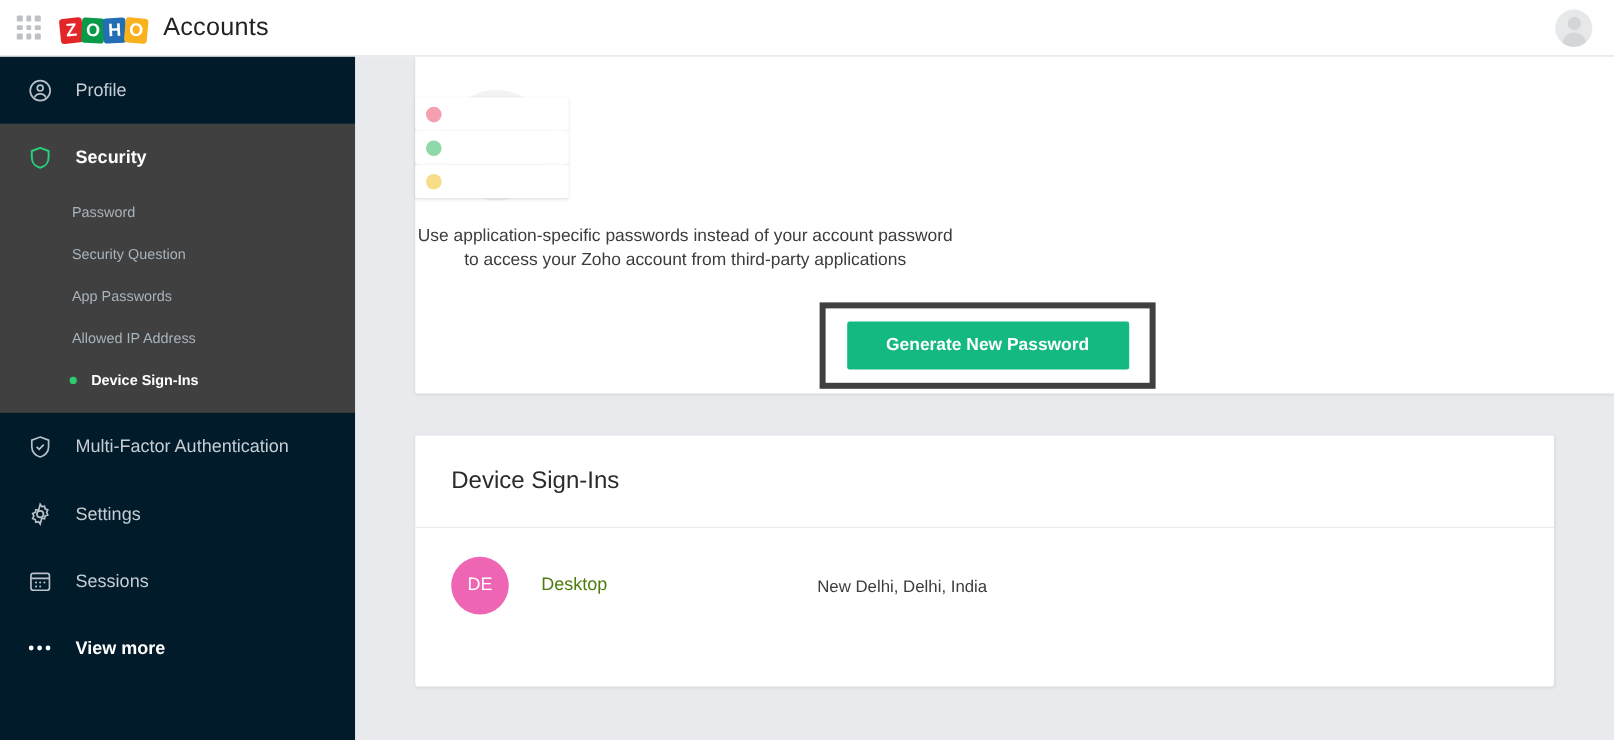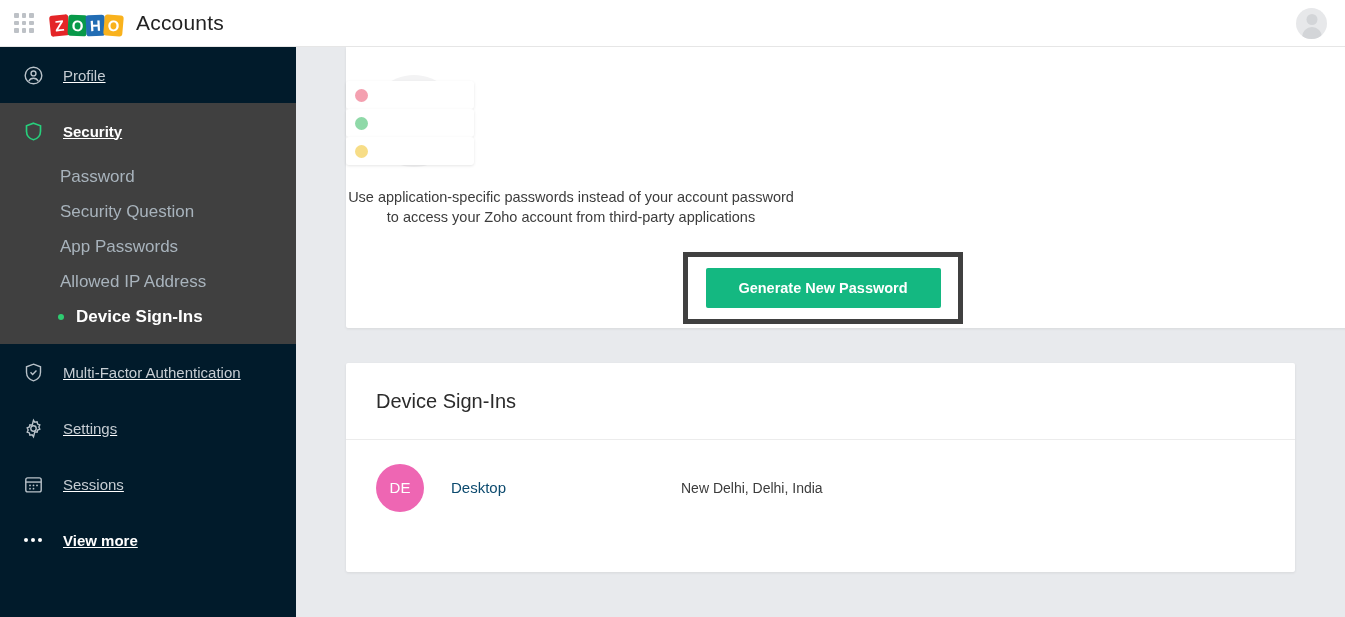--- a/index.html
+++ b/index.html
@@ -65,35 +65,34 @@
     width: 296px; height: 570px;
     background: #011b2b;
     color: #fff;
     overflow: hidden;
   }
   .nav-item {
     display: flex; align-items: center;
     height: 56px; padding-left: 22px;
     cursor: pointer;
     font-size: 15px;
-    text-decoration: underline;
   }
   .nav-item .nav-icon {
     width: 22px; height: 22px; margin-right: 19px;
     display: flex; align-items: center; justify-content: center;
     flex: 0 0 auto;
   }
   .nav-label { color: #c6cdd3; }
   .nav-item.active .nav-label, .nav-item.bold .nav-label { color: #ffffff; font-weight: bold; }
 
   .security-group { background: #404040; padding-bottom: 10px; }
   .sub-item {
     display: flex; align-items: center;
     height: 35px; padding-left: 60px;
-    font-size: 17px; color: #a8b3bc; cursor: pointer;
+    font-size: 12px; color: #a8b3bc; cursor: pointer;
     position: relative;
   }
   .sub-item.selected { color: #ffffff; font-weight: bold; }
   .sub-item .dot {
     position: absolute; left: 58px; top: 50%; margin-top: -3px;
     width: 6px; height: 6px; border-radius: 50%; background: #2ecc71;
   }
   .sub-item.selected .sub-label { margin-left: 16px; }
 
   .dots-icon { display: flex; gap: 3px; align-items: center; }
@@ -167,21 +166,21 @@
   .device-title { font-size: 20px; color: #2b2b2b; font-weight: normal; }
   .device-sub { font-size: 13.5px; color: #8a8a8a; margin-top: 8px; }
   .divider { height: 1px; background: #ececec; margin-top: 26px; }
   .device-row { display: flex; align-items: center; height: 95px; padding-left: 30px; }
   .avatar-de {
     width: 48px; height: 48px; border-radius: 50%;
     background: #ee66b3; color: #ffffff;
     display: flex; align-items: center; justify-content: center;
     font-size: 15px; flex: 0 0 auto;
   }
-  .device-name { margin-left: 27px; font-size: 15px; color: #0c4a6e; width: 230px; }
+  .device-name { margin-left: 27px; font-size: 15px; color: #4d7c0f; width: 230px; }
   .device-loc { font-size: 14px; color: #3c3c3c; }
 </style>
 </head>
 <body>
 
 <div class="app">
 
   <div class="topbar">
     <div class="apps-grid">
       <span></span>

